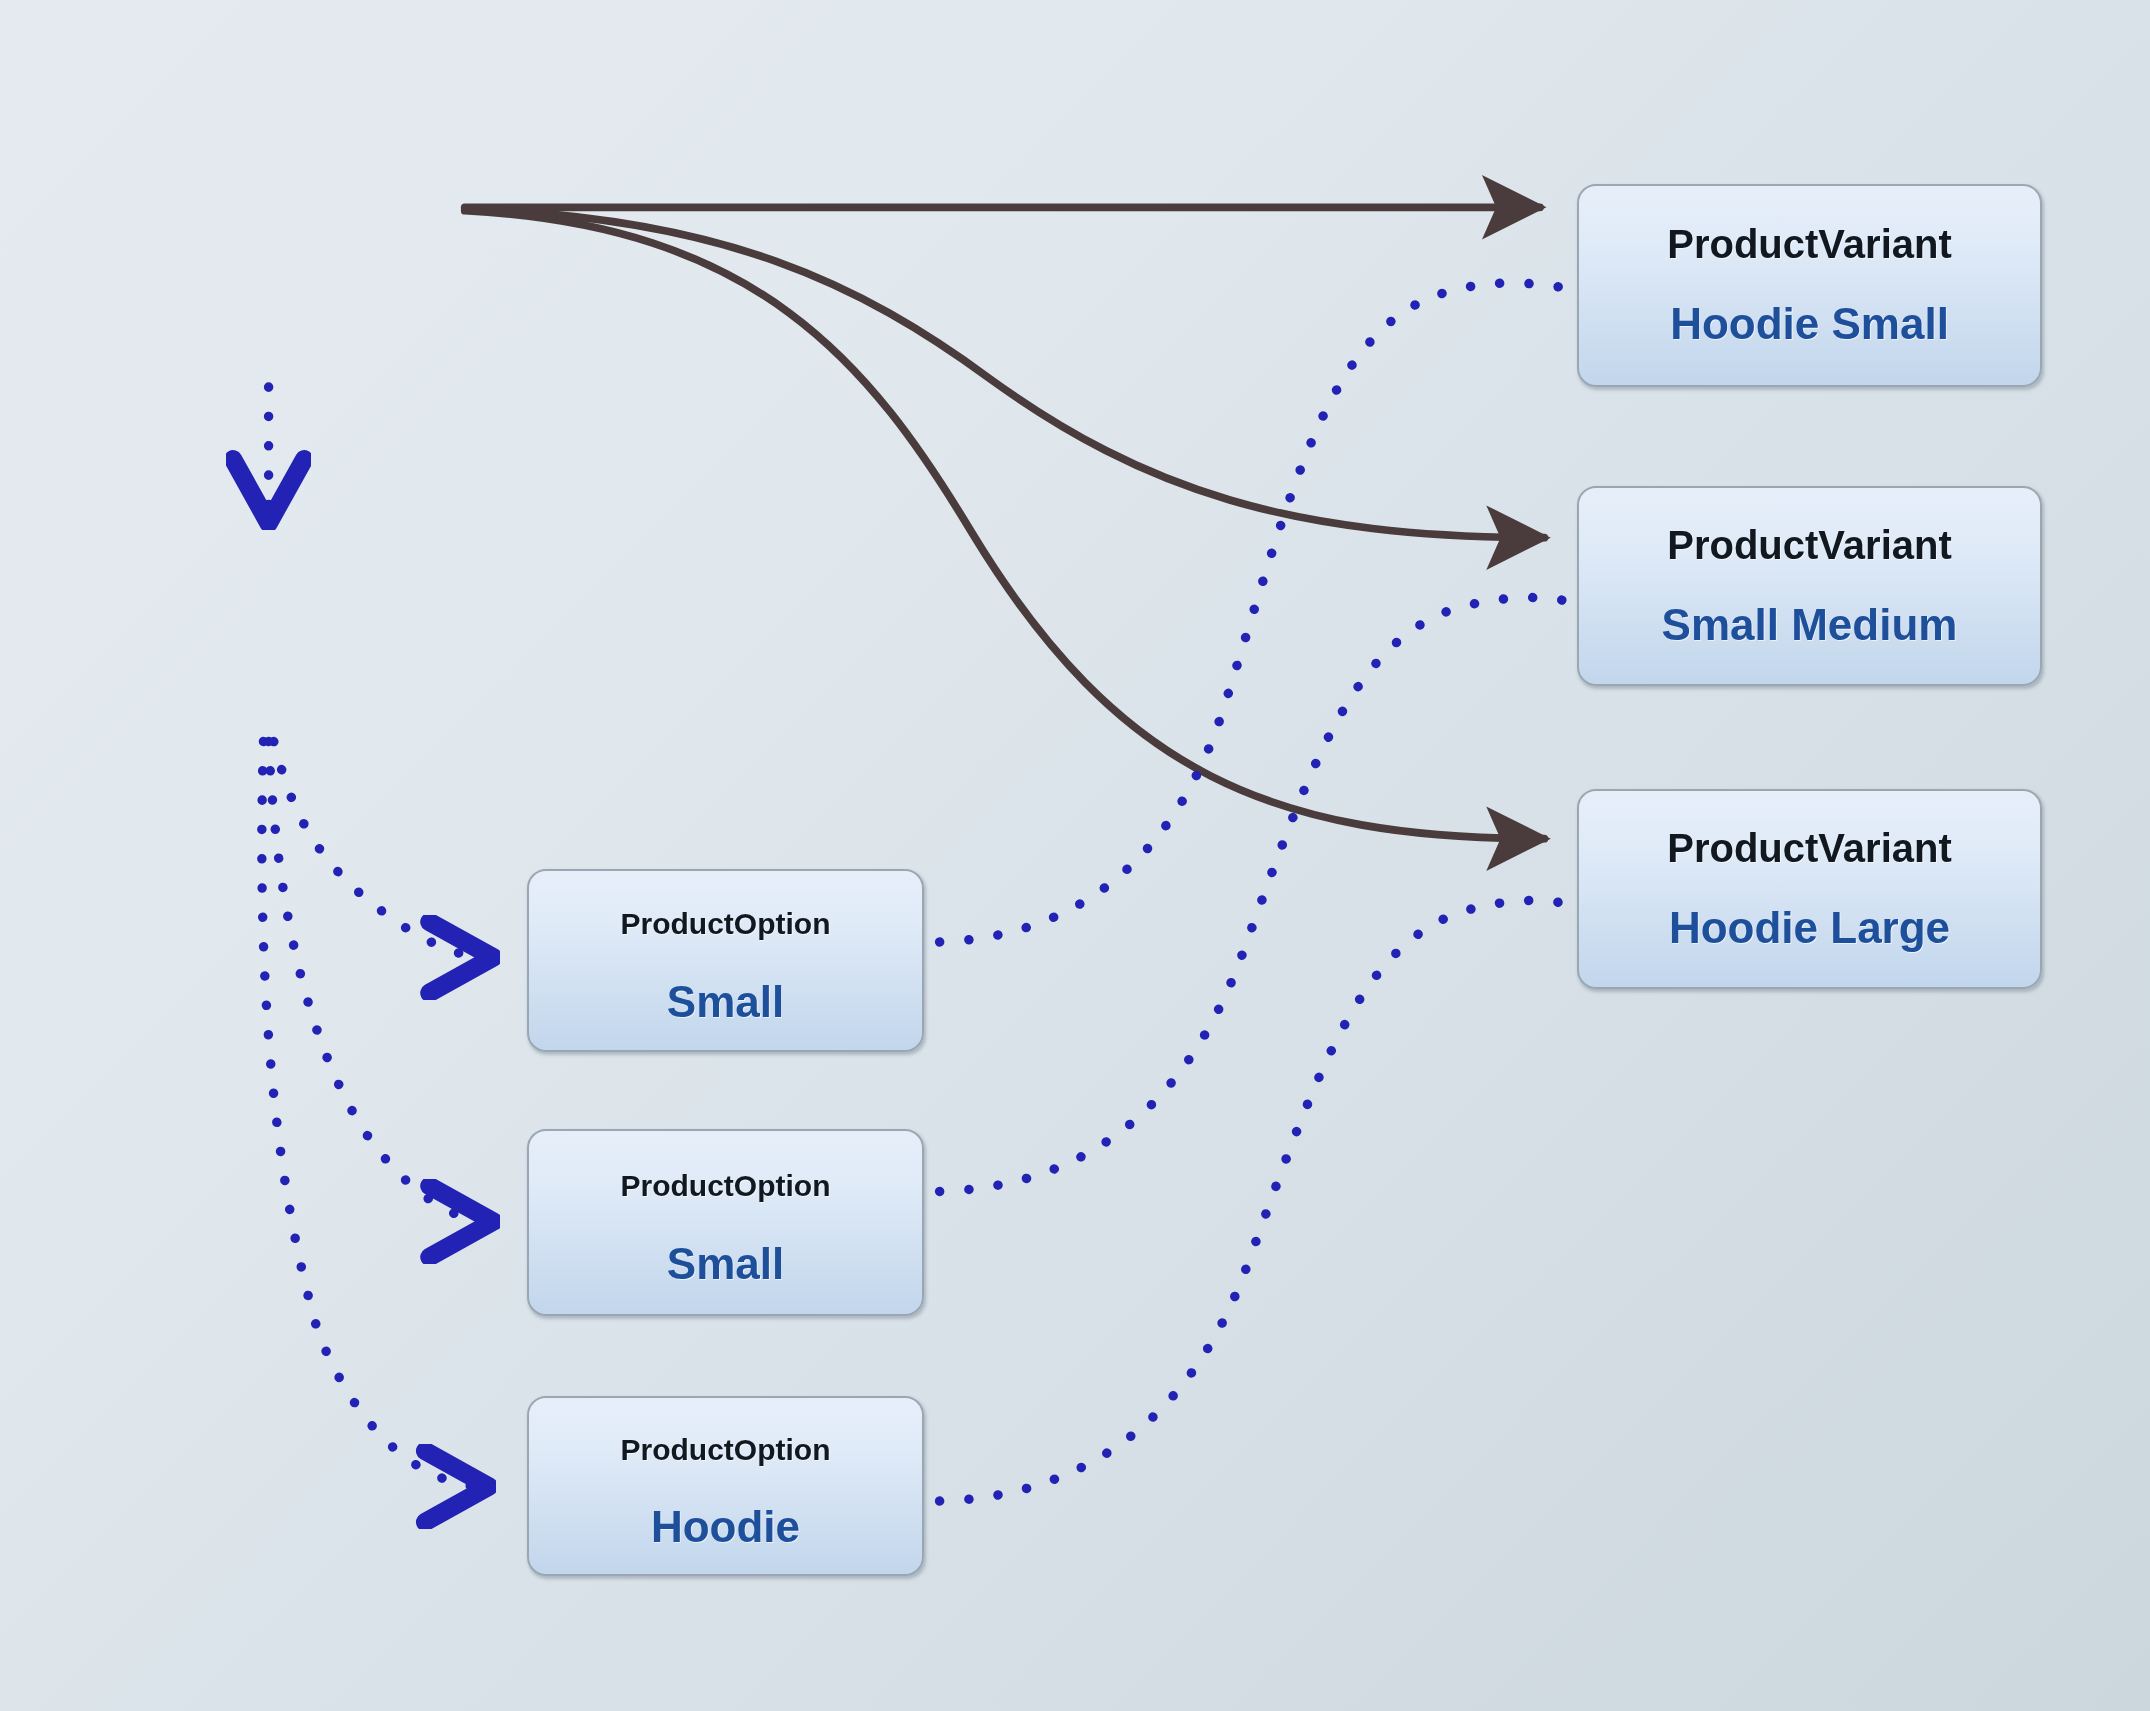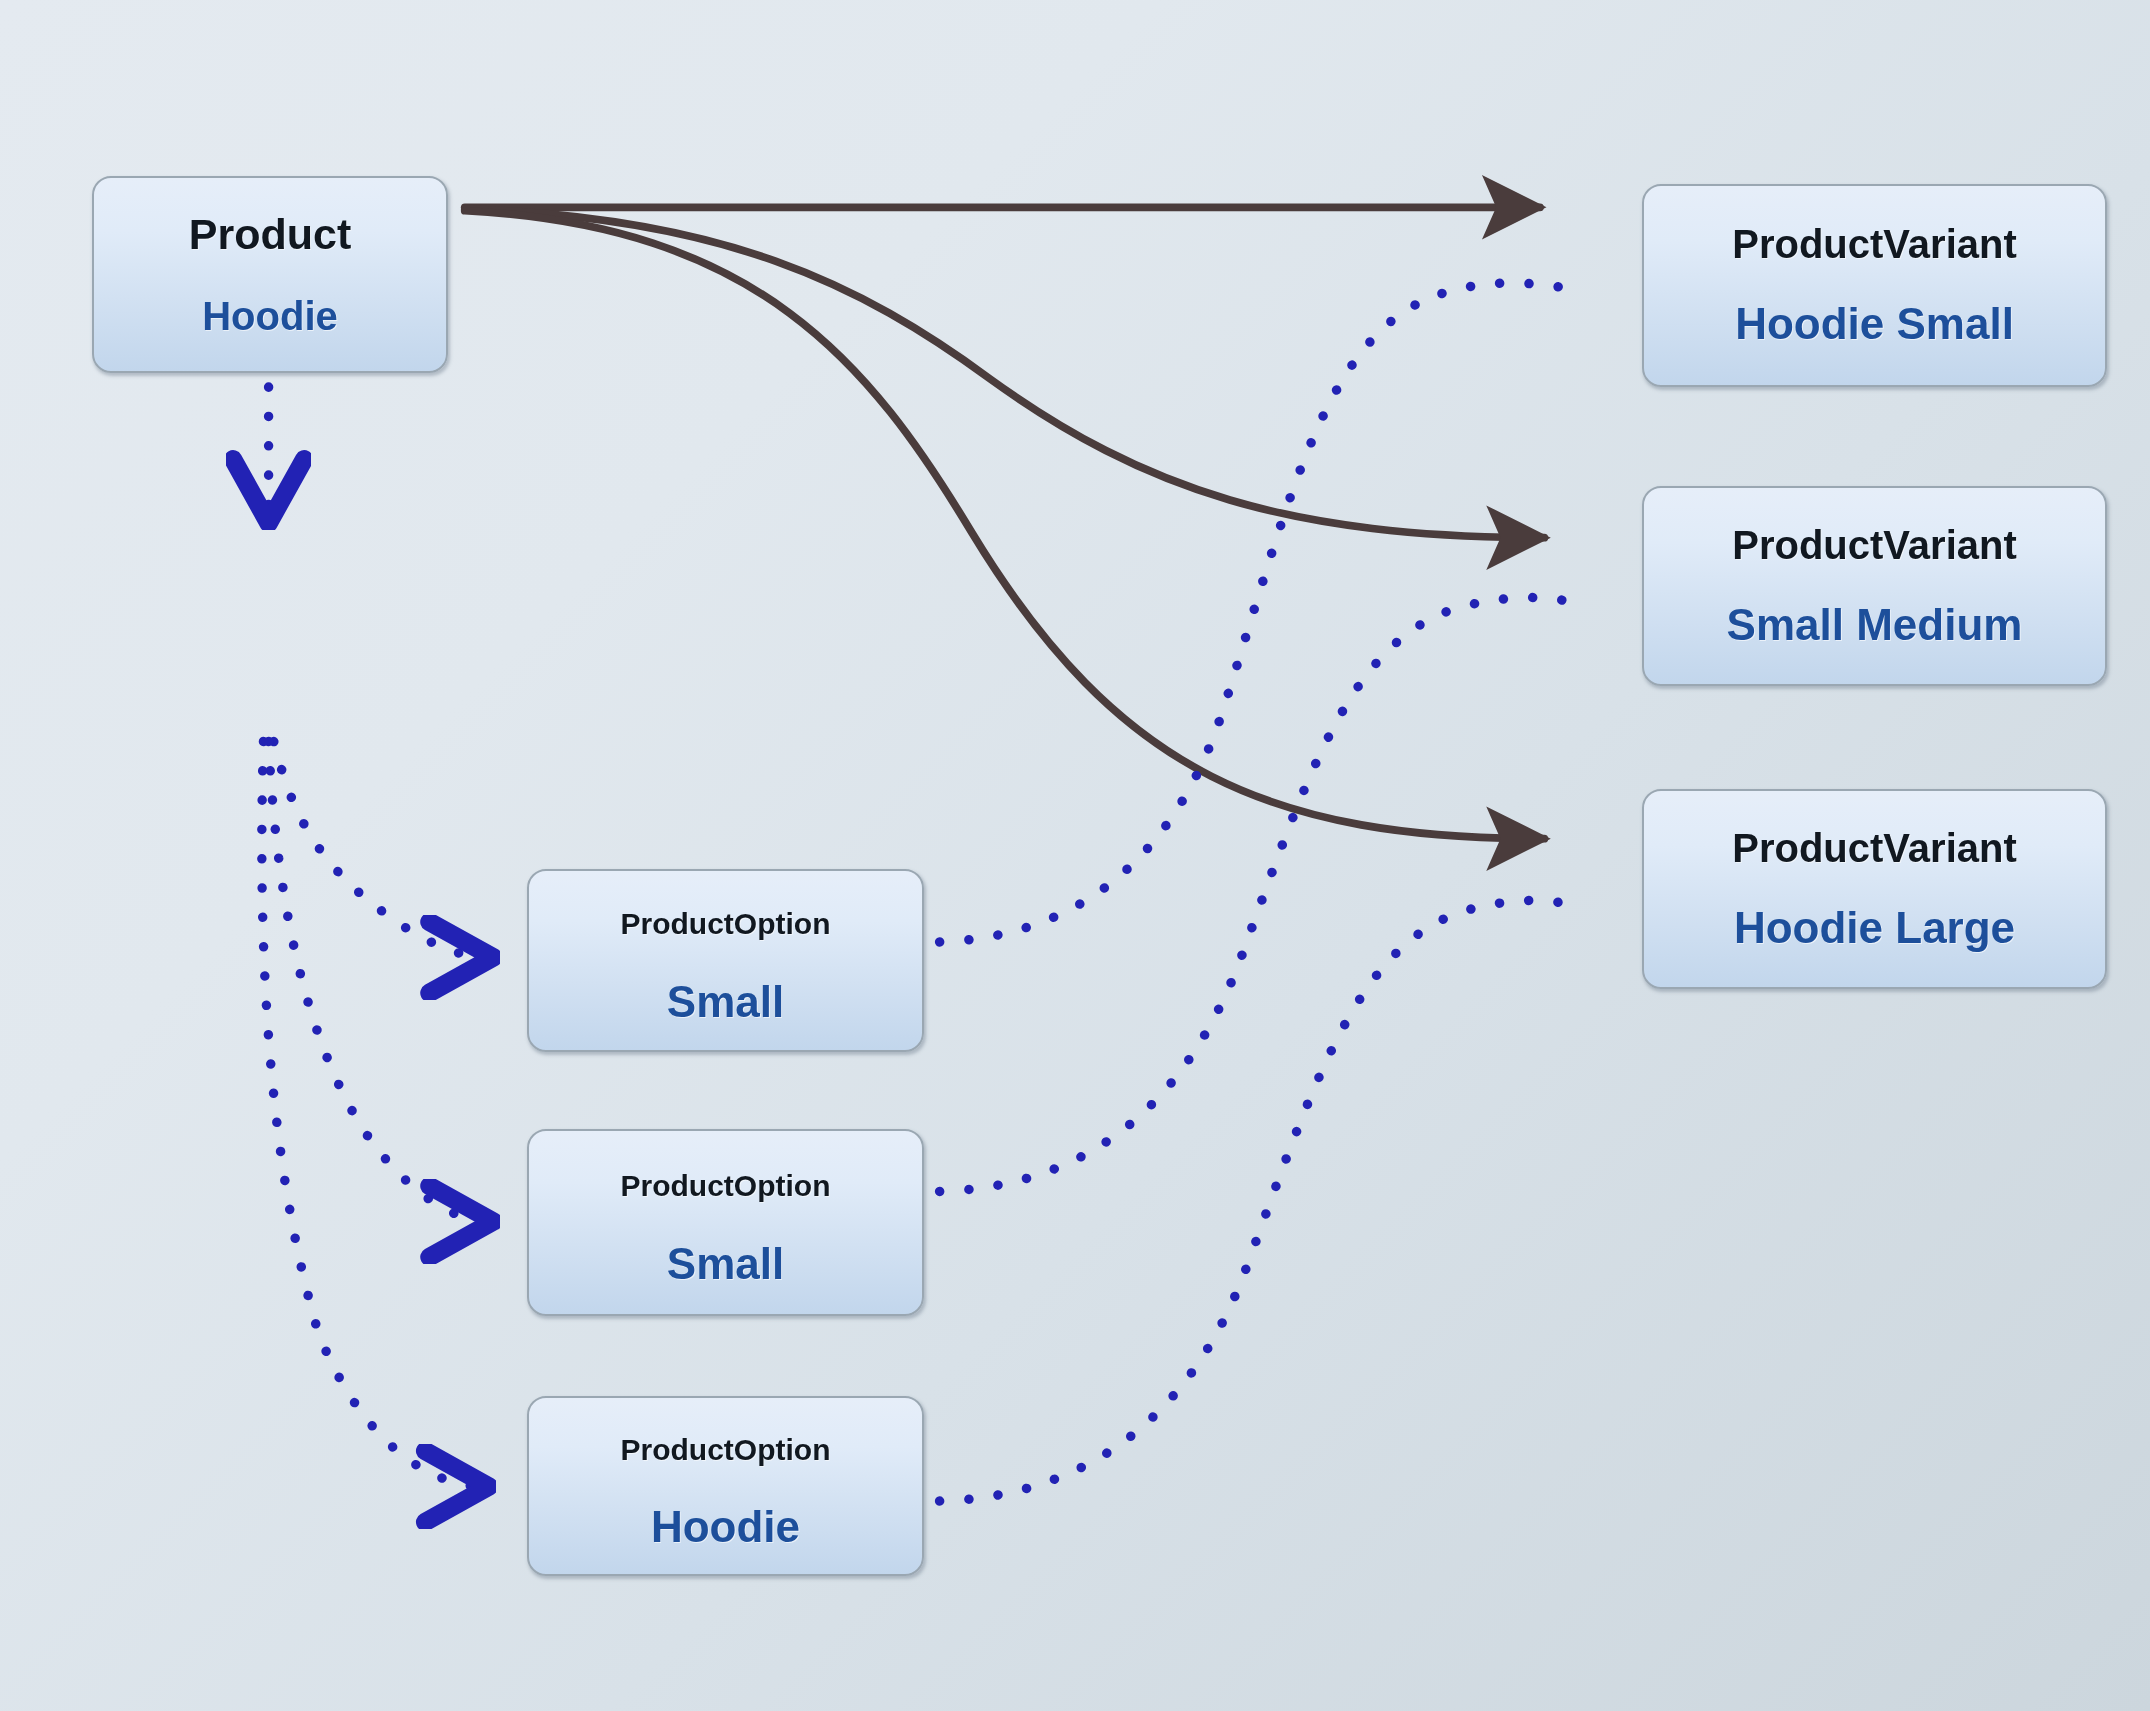--- a/index.html
+++ b/index.html
@@ -65,21 +65,21 @@
 
   
   .n-option { left: 527px; width: 397px; }
   .n-option .type  { font-size: 30px; margin-bottom: 39px; margin-top: 12px; }
   .n-option .label { font-size: 44px; }
   #n-opt-0 { top: 869px; height: 183px; }
   #n-opt-1 { top: 1129px; height: 187px; }
   #n-opt-2 { top: 1396px; height: 180px; }
 
   
-  .n-variant { left: 1642px; width: 465px; }
+  .n-variant { left: 1577px; width: 465px; }
   .n-variant .type  { font-size: 40px; margin-bottom: 36px; }
   .n-variant .label { font-size: 44px; }
   #n-var-0 { top: 184px; height: 203px; }
   #n-var-1 { top: 486px; height: 200px; }
   #n-var-2 { top: 789px; height: 200px; }
 </style>
 </head>
 <body>
 
 <div id="canvas">
@@ -110,24 +110,20 @@
       <path d="M 306 862 C 300 1060 305 1330 370 1550 C 430 1700 520 1728 560 1728" fill="none" stroke="#2222b4" stroke-width="11" stroke-linecap="round" stroke-dasharray="0.1 34" marker-end="url(#arrow-open)"></path>
     </g>
 
     <g>
       <path d="M 1092 1095 C 1240 1090 1360 1010 1420 830 C 1500 580 1540 380 1680 340 C 1740 322 1790 330 1828 336" fill="none" stroke="#2222b4" stroke-width="11" stroke-linecap="round" stroke-dasharray="0.1 34"></path>
       <path d="M 1092 1385 C 1250 1380 1370 1300 1440 1120 C 1520 900 1570 740 1700 705 C 1760 690 1800 694 1828 700" fill="none" stroke="#2222b4" stroke-width="11" stroke-linecap="round" stroke-dasharray="0.1 34"></path>
       <path d="M 1092 1745 C 1260 1740 1385 1650 1450 1470 C 1530 1250 1580 1095 1705 1058 C 1765 1042 1800 1046 1828 1052" fill="none" stroke="#2222b4" stroke-width="11" stroke-linecap="round" stroke-dasharray="0.1 34"></path>
     </g>
   </svg>
 
-  <div class="node" id="n-product">
-    <div class="type">Product</div>
-    <div class="label">Hoodie</div>
-  </div>
 
 
   <div class="node n-option" id="n-opt-0">
     <div class="type">ProductOption</div>
     <div class="label">Small</div>
   </div>
   <div class="node n-option" id="n-opt-1">
     <div class="type">ProductOption</div>
     <div class="label">Small</div>
   </div>

